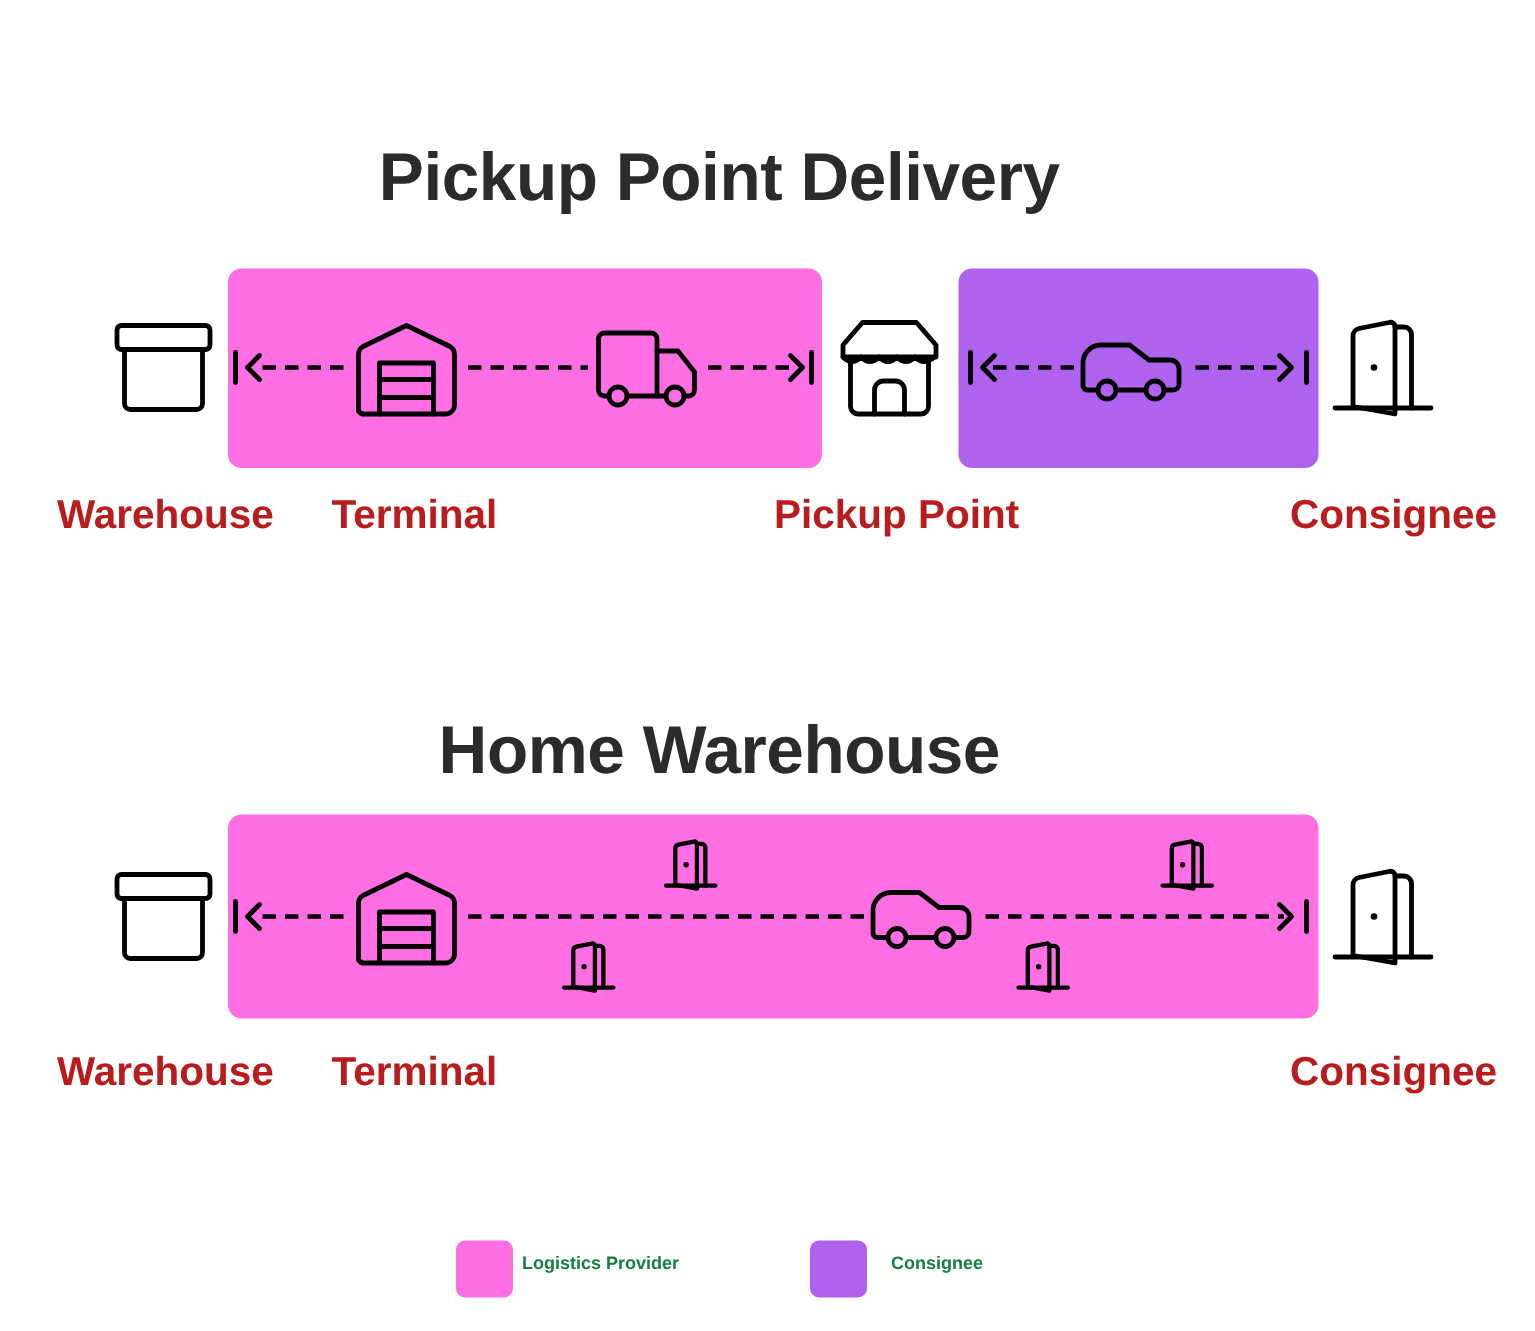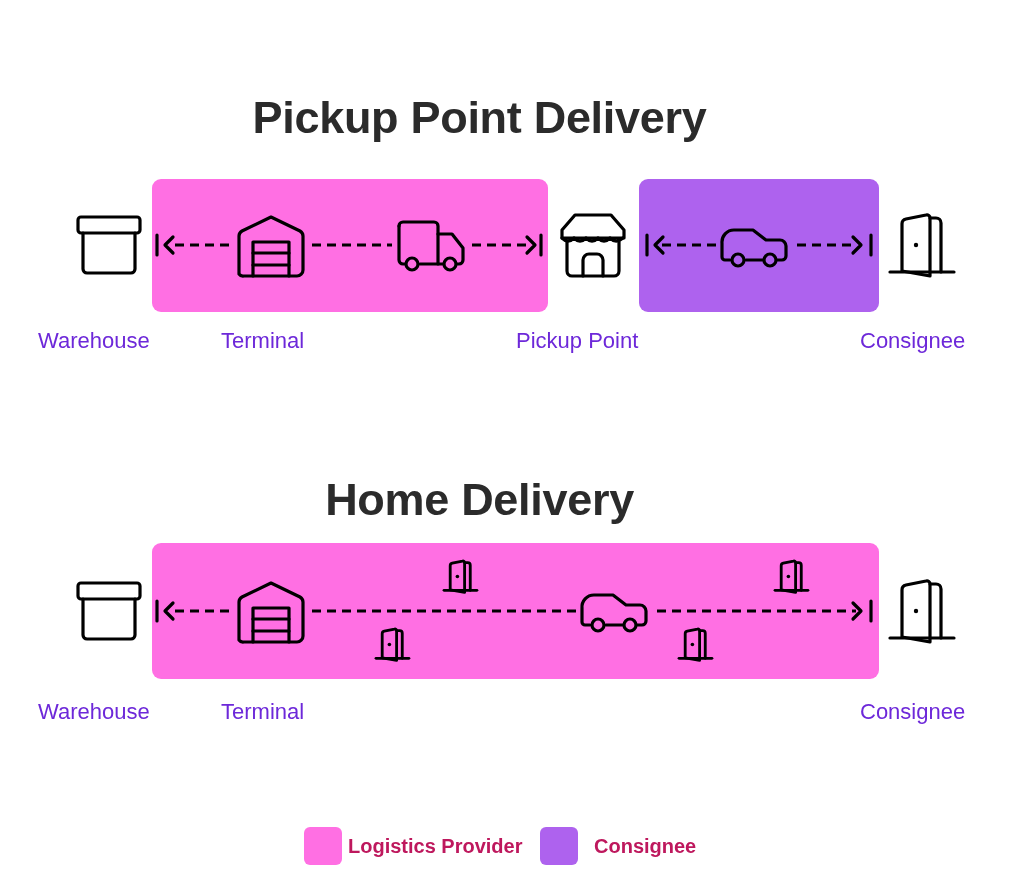--- a/index.html
+++ b/index.html
@@ -1,27 +1,27 @@
 <!DOCTYPE html>
 <html><head>
   <meta charset="utf-8">
   <style>
     html, body { margin: 0; padding: 0; background: #ffffff; }
     body { width: 1023px; height: 887px; position: relative; overflow: hidden;
            font-family: "Liberation Sans", "DejaVu Sans", sans-serif; color: #2b2b2b; }
     .title { position: absolute; left: 0; width: 959px; text-align: center;
              font-weight: 700; font-size: 45px; letter-spacing: -0.3px; color: #2b2b2b; }
     .band { position: absolute; border-radius: 9px; }
-    .label { position: absolute; font-weight: 400; font-size: 22px; color: #6d28d9; white-space: nowrap; }
+    .label { position: absolute; font-weight: 700; font-size: 27px; color: #b91c1c; white-space: nowrap; }
     .icon { position: absolute; }
     svg.icon { overflow: visible; }
     .stroke { fill: none; stroke: #000; stroke-width: 3.2; stroke-linecap: round; stroke-linejoin: round; }
     .dash { stroke: #000; stroke-width: 3; stroke-dasharray: 9 6; fill: none; }
     .legend-swatch { position: absolute; width: 38px; height: 38px; border-radius: 6px; }
-    .legend-text { position: absolute; font-weight: 700; font-size: 20px; color: #be185d; white-space: nowrap; }
+    .legend-text { position: absolute; font-weight: 700; font-size: 12px; color: #15803d; white-space: nowrap; }
     svg.lines { position: absolute; left: 0; top: 0; }
   </style>
 </head>
 <body>
 
 <div class="title" style="top:92px;">Pickup Point Delivery</div>
 
 <div class="band" id="band-pp-provider" style="left: 152px; top: 179px; width: 396px; height: 133px; background: rgb(255, 111, 227);"></div>
 <div class="band" id="band-pp-consumer" style="left: 639px; top: 179px; width: 240px; height: 133px; background: rgb(174, 98, 238);"></div>
 
@@ -90,21 +90,21 @@
   <path class="stroke" d="M42 4 H48 a5 5 0 0 1 5 5 V58"></path>
   <line class="stroke" x1="2" y1="58" x2="66" y2="58"></line>
   <circle cx="28" cy="31" r="2.2" fill="#000"></circle>
 </svg>
 
 <div class="label" style="left:38px; top:328px;">Warehouse</div>
 <div class="label" style="left:221px; top:328px;">Terminal</div>
 <div class="label" style="left:516px; top:328px;">Pickup Point</div>
 <div class="label" style="left:860px; top:328px;">Consignee</div>
 
-<div class="title" style="top:474px;">Home Delivery</div>
+<div class="title" style="top:474px;">Home Warehouse</div>
 
 <div class="band" id="band-home-provider" style="left: 152px; top: 543px; width: 727px; height: 136px; background: rgb(255, 111, 227);"></div>
 
 <svg class="lines" width="1023" height="887">
   <g>
     <line class="dash" x1="229" y1="611" x2="170" y2="611"></line>
     <polyline class="stroke" points="173,603 165,611 173,619"></polyline>
     <line class="stroke" x1="157" y1="601" x2="157" y2="621"></line>
   </g>
   <line class="dash" x1="312" y1="611" x2="576" y2="611"></line>

